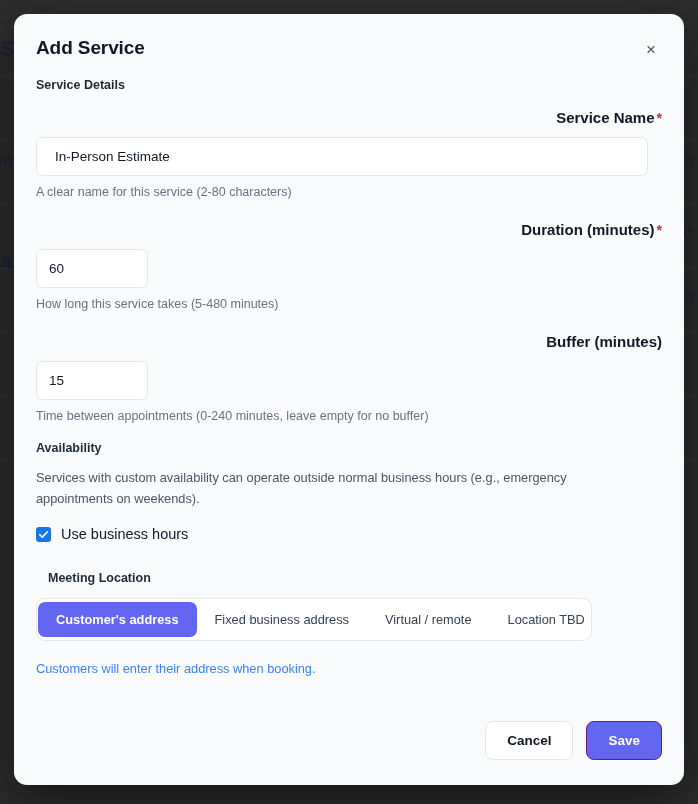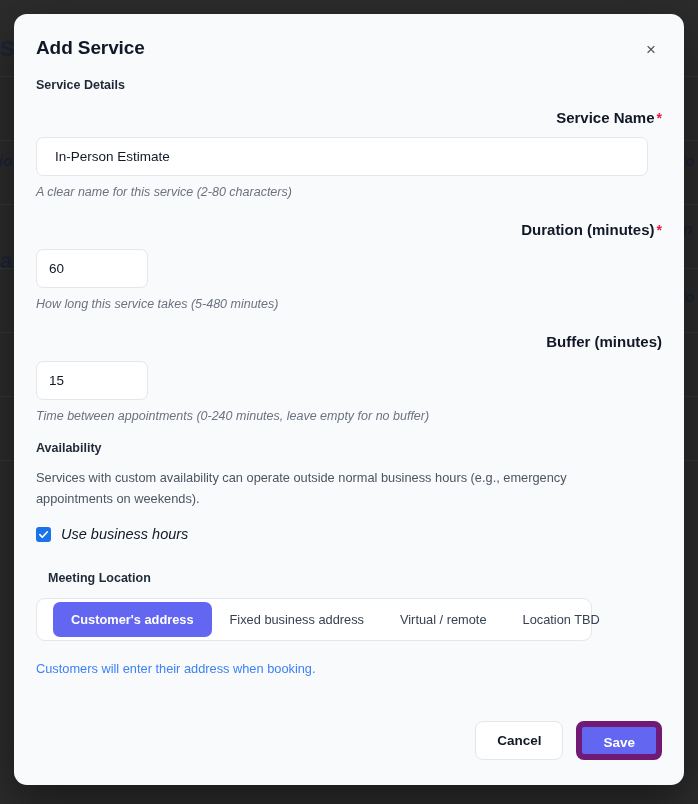--- a/index.html
+++ b/index.html
@@ -123,21 +123,20 @@
     font-family: "Liberation Sans", sans-serif;
     outline: none;
   }
   .txt-input.wide { width: 612px; padding-left: 18px; }
   .txt-input.narrow { width: 112px; }
 
   .helper {
     font-size: 12.5px;
     color: #6b7280;
     margin-top: 9px;
-    font-style: italic;
   }
 
   .gap-lg { height: 22px; }
   .gap-md { height: 18px; }
 
   .avail-head {
     font-size: 12.5px;
     font-weight: 700;
     color: #1f2937;
     margin-bottom: 13px;
@@ -149,21 +148,20 @@
     max-width: 608px;
   }
 
   .check-row {
     display: flex;
     align-items: center;
     margin-top: 17px;
     gap: 10px;
     cursor: pointer;
     width: fit-content;
-    font-style: italic;
   }
   .cbox {
     width: 15px;
     height: 15px;
     border-radius: 3px;
     background: #1a73e8;
     display: flex;
     align-items: center;
     justify-content: center;
     flex: 0 0 auto;
@@ -184,21 +182,21 @@
   }
 
   .seg {
     display: flex;
     align-items: center;
     width: 556px;
     height: 43px;
     border: 1px solid #e4e6eb;
     background: #ffffff;
     border-radius: 9px;
-    padding: 16px;
+    padding: 1px;
   }
   .seg-btn {
     height: 35px;
     border: none;
     background: transparent;
     border-radius: 7px;
     font-family: "Liberation Sans", sans-serif;
     font-size: 12.8px;
     color: #374151;
     cursor: pointer;
@@ -233,21 +231,21 @@
     padding: 8px 21px;
   }
   .btn-cancel {
     background: #ffffff;
     border: 1px solid #e4e6eb;
     color: #111827;
     font-weight: 700;
   }
   .btn-save {
     background: #6366f1;
-    border: 6px solid #701a75;
+    border: 1px solid #701a75;
     color: #ffffff;
     font-weight: 700;
   }
 </style>
 </head>
 <body>
 
 <div id="backdrop">
   <div class="bg-row" style="top:76px"></div>
   <div class="bg-row" style="top:140px"></div>

